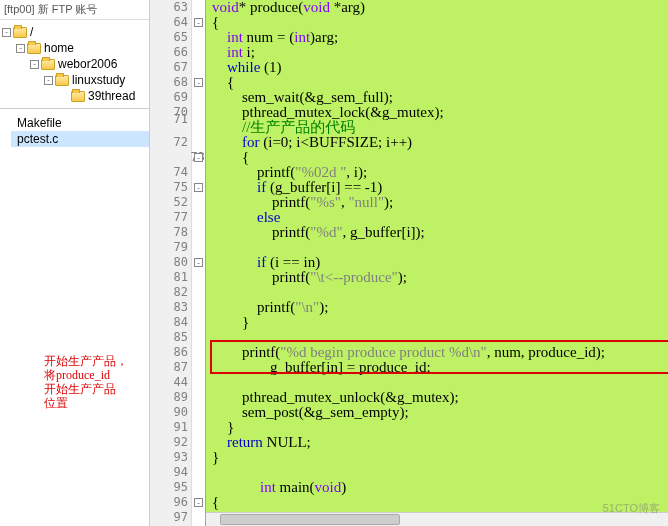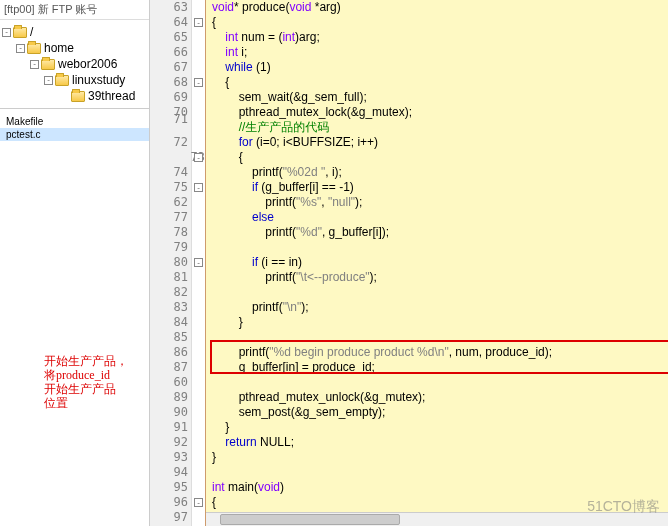--- a/index.html
+++ b/index.html
@@ -8,39 +8,39 @@
 .sidebar { width: 150px; border-right: 1px solid #ccc; display: flex; flex-direction: column; }
 .tree-panel { flex: 0 0 auto; padding: 2px; border-bottom: 1px solid #ccc; }
 .title-bar { font-size: 11px; color: #555; padding: 2px 4px; border-bottom: 1px solid #ddd; white-space: nowrap; overflow: hidden; }
 .tree { padding: 2px 0; }
 .tree-item { display: flex; align-items: center; padding: 1px 0; font-size: 12px; white-space: nowrap; }
 .tree-item .indent { display: inline-block; }
 .expander { width: 9px; height: 9px; border: 1px solid #888; display: inline-flex; align-items: center; justify-content: center; font-size: 8px; line-height: 1; margin-right: 2px; color: #555; background: #fff; }
 .folder-icon { width: 14px; height: 11px; background: linear-gradient(#ffe9a6, #f7c948); border: 1px solid #c9a227; border-radius: 1px; margin-right: 3px; position: relative; }
 .folder-icon::before { content: ""; position: absolute; top: -3px; left: 0; width: 6px; height: 3px; background: #f7c948; border: 1px solid #c9a227; border-bottom: none; border-radius: 1px 1px 0 0; }
 .file-panel { flex: 1 1 auto; padding-top: 6px; }
-.file-list { font-size: 10px; }
+.file-list { font-size: 12px; padding-left: 11px; }
 .file-item { padding: 1px 6px; }
 .file-item.selected { background: #cde6ff; }
-.editor { flex: 1; background: #fef9c3; position: relative; overflow: hidden; }
+.editor { flex: 1; background: #bef264; position: relative; overflow: hidden; }
 .gutter { position: absolute; left: 0; top: 0; width: 42px; background: #f0f0f0; border-right: 1px solid #ddd; height: 100%; }
 .fold-gutter { position: absolute; left: 42px; top: 0; width: 14px; height: 100%; border-right: 1px solid #ce9b6c; background: #fff; }
 .code-area { position: absolute; left: 56px; top: 0; right: 0; padding-left: 6px; }
-.line { height: 15px; line-height: 15px; font-family: Liberation Sans, sans-serif; font-size: 12px; white-space: pre; color: #000; }
+.line { height: 15px; line-height: 15px; font-family: Liberation Serif, serif; font-size: 15px; white-space: pre; color: #000; }
 .ln { position: absolute; left: 0; width: 38px; text-align: right; color: #808080; font-family: Consolas, monospace; font-size: 12px; height: 15px; line-height: 15px; }
 .fm { position: absolute; left: 44px; width: 9px; height: 9px; border: 1px solid #888; background: #fff; font-size: 8px; text-align: center; line-height: 7px; color: #555; }
 .kw { color: #0000cd; }
 .ty { color: #8000ff; }
 .str { color: #808080; }
 .cmt { color: #008000; }
 .scrollbar-h { position: absolute; bottom: 0; left: 56px; right: 0; height: 14px; background: #f0f0f0; border-top: 1px solid #ccc; }
 .scroll-thumb { position: absolute; left: 14px; width: 180px; top: 1px; height: 11px; background: #cdcdcd; border: 1px solid #aaa; border-radius: 2px; }
 .highlight-box { position: absolute; border: 2px solid #d00; }
 .annotation { position: absolute; color: #d00; font-size: 12px; font-family: "SimSun", serif; line-height: 14px; }
-.watermark { position: absolute; right: 8px; bottom: 10px; font-size: 14px; color: rgba(120,120,120,0.55); font-family: Arial, sans-serif; }
+.watermark { position: absolute; right: 8px; bottom: 10px; font-size: 11px; color: rgba(120,120,120,0.55); font-family: Arial, sans-serif; }
 </style>
 </head>
 <body>
 
 <div class="container">
   <div class="sidebar">
     <div class="title-bar">[ftp00] 新 FTP 账号</div>
     <div class="tree-panel">
       <div class="tree" id="tree">
           <div class="tree-item">
@@ -92,33 +92,33 @@
         <div class="ln" style="top: 45px;">66</div>
         <div class="ln" style="top: 60px;">67</div>
         <div class="ln" style="top: 75px;">68</div>
         <div class="ln" style="top: 90px;">69</div>
         <div class="ln" style="top: 105px;">70</div>
         <div class="ln" style="top: 112px;">71</div>
         <div class="ln" style="top: 135px;">72</div>
         <div class="ln" style="top: 150px; margin-left: 17px;">73</div>
         <div class="ln" style="top: 165px;">74</div>
         <div class="ln" style="top: 180px;">75</div>
-        <div class="ln" style="top: 195px;">62</div>
+        <div class="ln" style="top: 195px;">52</div>
         <div class="ln" style="top: 210px;">77</div>
         <div class="ln" style="top: 225px;">78</div>
         <div class="ln" style="top: 240px; text-align: right;">79</div>
         <div class="ln" style="top: 255px;">80</div>
         <div class="ln" style="top: 270px;">81</div>
         <div class="ln" style="top: 285px;">82</div>
         <div class="ln" style="top: 300px;">83</div>
         <div class="ln" style="top: 315px;">84</div>
         <div class="ln" style="top: 330px;">85</div>
         <div class="ln" style="top: 345px;">86</div>
         <div class="ln" style="top: 360px;">87</div>
-        <div class="ln" style="top: 375px;">60</div>
+        <div class="ln" style="top: 375px;">44</div>
         <div class="ln" style="top: 390px;">89</div>
         <div class="ln" style="top: 405px;">90</div>
         <div class="ln" style="top: 420px;">91</div>
         <div class="ln" style="top: 435px;">92</div>
         <div class="ln" style="top: 450px;">93</div>
         <div class="ln" style="top: 465px;">94</div>
         <div class="ln" style="top: 480px;">95</div>
         <div class="ln" style="top: 495px;">96</div>
         <div class="ln" style="top: 510px;">97</div>
       </div>
@@ -148,29 +148,29 @@
         <div class="line" style="position: relative;"><span>            </span><span class="kw">else</span></div>
         <div class="line" style="position: relative;"><span>                printf(</span><span class="str">"%d"</span><span>, g_buffer[i]);</span></div>
         <div class="line" style="position: relative;"><span></span></div>
         <div class="line" style="position: relative;"><span>            </span><span class="kw">if</span><span> (i == in)</span></div>
         <div class="line" style="position: relative;"><span>                printf(</span><span class="str">"\t&lt;--produce"</span><span>);</span></div>
         <div class="line" style="position: relative;"><span></span></div>
         <div class="line" style="position: relative;"><span>            printf(</span><span class="str">"\n"</span><span>);</span></div>
         <div class="line" style="position: relative;"><span>        }</span></div>
         <div class="line" style="position: relative;"><span></span></div>
         <div class="line" style="position: relative;"><span>        printf(</span><span class="str">"%d begin produce product %d\n"</span><span>, num, produce_id);</span></div>
-        <div class="line" style="position: relative;"><span>        g_buffer[in] = produce_id;</span></div>
+        <div class="line" style="position: relative; padding-left: 28px;"><span>        g_buffer[in] = produce_id;</span></div>
         <div class="line" style="position: relative;"><span></span></div>
         <div class="line" style="position: relative;"><span>        pthread_mutex_unlock(&amp;g_mutex);</span></div>
         <div class="line" style="position: relative;"><span>        sem_post(&amp;g_sem_empty);</span></div>
         <div class="line" style="position: relative;"><span>    }</span></div>
         <div class="line" style="position: relative;"><span>    </span><span class="kw">return</span><span> NULL;</span></div>
         <div class="line" style="position: relative;"><span>}</span></div>
         <div class="line" style="position: relative;"><span></span></div>
-        <div class="line" style="position: relative;"><span class="ty">int</span><span> main(</span><span class="ty">void</span><span>)</span></div>
+        <div class="line" style="position: relative; margin-left: 48px;"><span class="ty">int</span><span> main(</span><span class="ty">void</span><span>)</span></div>
         <div class="line" style="position: relative;"><span>{</span></div>
         <div class="line" style="position: relative;"><span>    </span><span class="ty">int</span><span> i;</span></div>
       </div>
     <div class="highlight-box" style="left:60px; top:340px; width:560px; height:34px;"></div>
     <div class="scrollbar-h">
       <div class="scroll-thumb"></div>
     </div>
   </div>
 </div>
 

